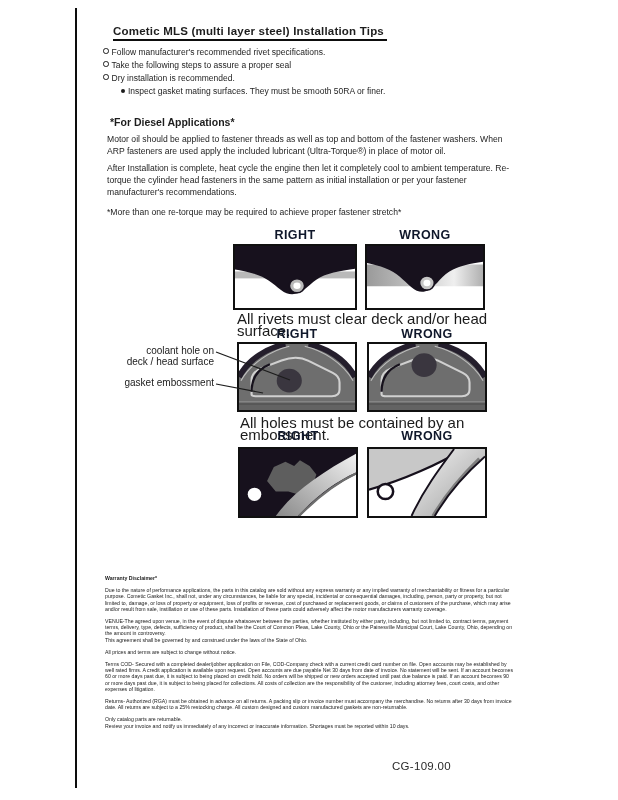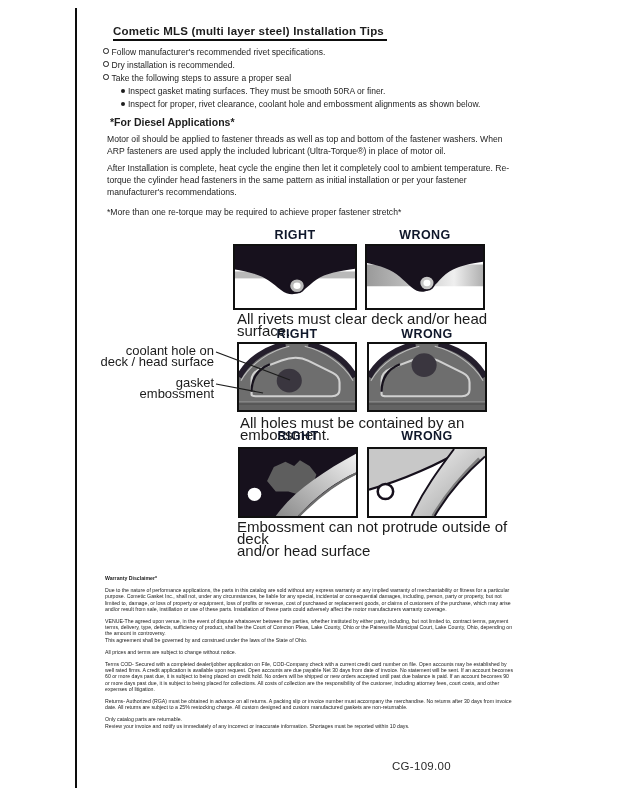--- a/index.html
+++ b/index.html
@@ -19,42 +19,41 @@
   .bullet-f{display:inline-block;width:4px;height:4px;background:#1d1d1d;border-radius:50%;margin-right:3px;vertical-align:1.5px;}
   .sect-head{position:absolute;left:110px;top:116px;margin:0;font-size:10.5px;font-weight:bold;}
   .para{position:absolute;left:107px;margin:0;font-size:8.6px;line-height:12.2px;width:404px;}
   .p1{top:133px;}
   .p2{top:162px;}
   .p3{top:206px;width:420px;}
   .dlabel{position:absolute;font-size:12.5px;font-weight:bold;text-align:center;color:#0f172a;letter-spacing:.4px;}
   .panel{position:absolute;border:2px solid #101010;box-sizing:border-box;background:#fff;}
   .panel svg{display:block;width:100%;height:100%;}
   .caption{position:absolute;font-size:15px;color:#1b1b1b;line-height:12px;}
-  .callout{position:absolute;left:98px;width:116px;text-align:right;font-size:13px;line-height:11px;color:#1b1b1b;}
+  .callout{position:absolute;left:98px;width:116px;text-align:right;font-size:10px;line-height:11px;color:#1b1b1b;}
   .leader{position:absolute;left:110px;top:344px;width:185px;height:56px;pointer-events:none;}
   .disclaimer{position:absolute;left:105px;top:575px;width:410px;font-size:5.2px;line-height:6.2px;color:#222;}
   .disclaimer .dhead{font-weight:bold;margin:0 0 6px 0;}
   .disclaimer p{margin:0 0 6px 0;white-space:pre-line;}
   .footer{position:absolute;left:392px;top:760px;font-size:11.5px;color:#2a2a2a;letter-spacing:.3px;}
 </style>
 </head>
 <body>
 
 <div class="page">
 
   <div class="vrule"></div>
 
   <h1 class="title">Cometic MLS (multi layer steel) Installation Tips</h1>
 
   <ul class="tips">
     <li><span class="bullet-o"></span><span>Follow manufacturer's recommended rivet specifications.</span></li>
+    <li><span class="bullet-o"></span><span>Take the following steps to assure a proper seal</span></li>
     <li><span class="bullet-o"></span><span>Dry installation is recommended.</span></li>
-    <li><span class="bullet-o"></span><span>Take the following steps to assure a proper seal</span></li>
     <li class="sub"><span class="bullet-f"></span><span>Inspect gasket mating surfaces.  They must be smooth 50RA or finer.</span></li>
-    <li class="sub"><span class="bullet-f"></span><span>Inspect for proper, rivet clearance, coolant hole and embossment alignments as shown below.</span></li>
   </ul>
 
   <h2 class="sect-head">*For Diesel Applications*</h2>
   <p class="para p2">After Installation is complete, heat cycle the engine then let it completely cool to ambient temperature. Re-torque the cylinder head fasteners in the same pattern as initial installation or per your fastener manufacturer's recommendations.</p>
   <p class="para p1">Motor oil should be applied to fastener threads as well as top and bottom of the fastener washers. When ARP fasteners are used apply the included lubricant (Ultra-Torque®) in place of motor oil.</p>
   <p class="para p3">*More than one re-torque may be required to achieve proper fastener stretch*</p>
 
   <div class="dlabel" style="left:233px;top:228px;width:124px;">RIGHT</div>
   <div class="dlabel" style="left:365px;top:228px;width:120px;">WRONG</div>
 
@@ -172,24 +171,20 @@
       <path d="M0,0 H98 C74,15 36,33 0,43 Z" fill="#c8c8c8"></path>
       <path d="M98,0 C74,15 36,33 0,43" fill="none" stroke="#16101c" stroke-width="2.4"></path>
       <path d="M88,0 H120 V8 C100,26 80,50 68,71 H44 C56,44 72,22 88,0 Z" fill="url(#g3w)"></path>
       <path d="M114,10 C96,28 78,50 66,71" fill="none" stroke="#7d7d7d" stroke-width="3"></path>
       <path d="M88,0 C72,22 56,44 44,71" fill="none" stroke="#16101c" stroke-width="2"></path>
       <path d="M120,8 C100,26 80,50 68,71" fill="none" stroke="#16101c" stroke-width="2"></path>
       <circle cx="17" cy="45" r="8" fill="#ffffff" stroke="#16101c" stroke-width="2.6"></circle>
     </svg>
   </div>
 
-  <div class="caption" style="left:237px;top:521px;">
-    <div>Embossment can not protrude outside of deck</div>
-    <div>and/or head surface</div>
-  </div>
 
   <div class="disclaimer">
     <p class="dhead">Warranty Disclaimer*</p>
     <p>Due to the nature of performance applications, the parts in this catalog are sold without any express warranty or any implied warranty of merchantability or fitness for a particular purpose.  Cometic Gasket Inc., shall not, under any circumstances, be liable for any special, incidental or consequential damages, including, person, party or property, but not limited to, damage, or loss of property or equipment, loss of profits or revenue, cost of purchased or replacement goods, or claims of customers of the purchase, which may arise and/or result from sale, instillation or use of these parts.  Installation of these parts could adversely affect the motor manufacturers warranty coverage.</p>
     <p>VENUE-The agreed upon venue, in the event of dispute whatsoever between the parties, whether instituted by either party, including, but not limited to, contract terms, payment terms, delivery, type, defects, sufficiency of product, shall be the Court of Common Pleas, Lake County, Ohio or the Painesville Municipal Court, Lake County, Ohio, depending on the amount in controversy.
 This agreement shall be governed by and construed under the laws of the State of Ohio.</p>
     <p>All prices and terms are subject to change without notice.</p>
     <p>Terms COD- Secured with a completed dealer/jobber application on File, COD-Company check with a current credit card number on file.  Open accounts may be established by well rated firms.  A credit application is available upon request.  Open accounts are due payable Net 30 days from date of invoice.  No statement will be sent.  If an account becomes 60 or more days past due, it is subject to being placed on credit hold.  No orders will be shipped or new orders accepted until past due balance is paid.  If an account becomes 90 or more days past due, it is subject to being placed for collections.  All costs of collection are the responsibility of the customer, including attorney fees, court costs, and other expenses of litigation.</p>
     <p>Returns- Authorized (RGA) must be obtained in advance on all returns.  A packing slip or invoice number must accompany the merchandise.  No returns after 30 days from invoice date.  All returns are subject to a 25% restocking charge.  All custom designed and custom manufactured gaskets are non-returnable.</p>
     <p>Only catalog parts are returnable.

